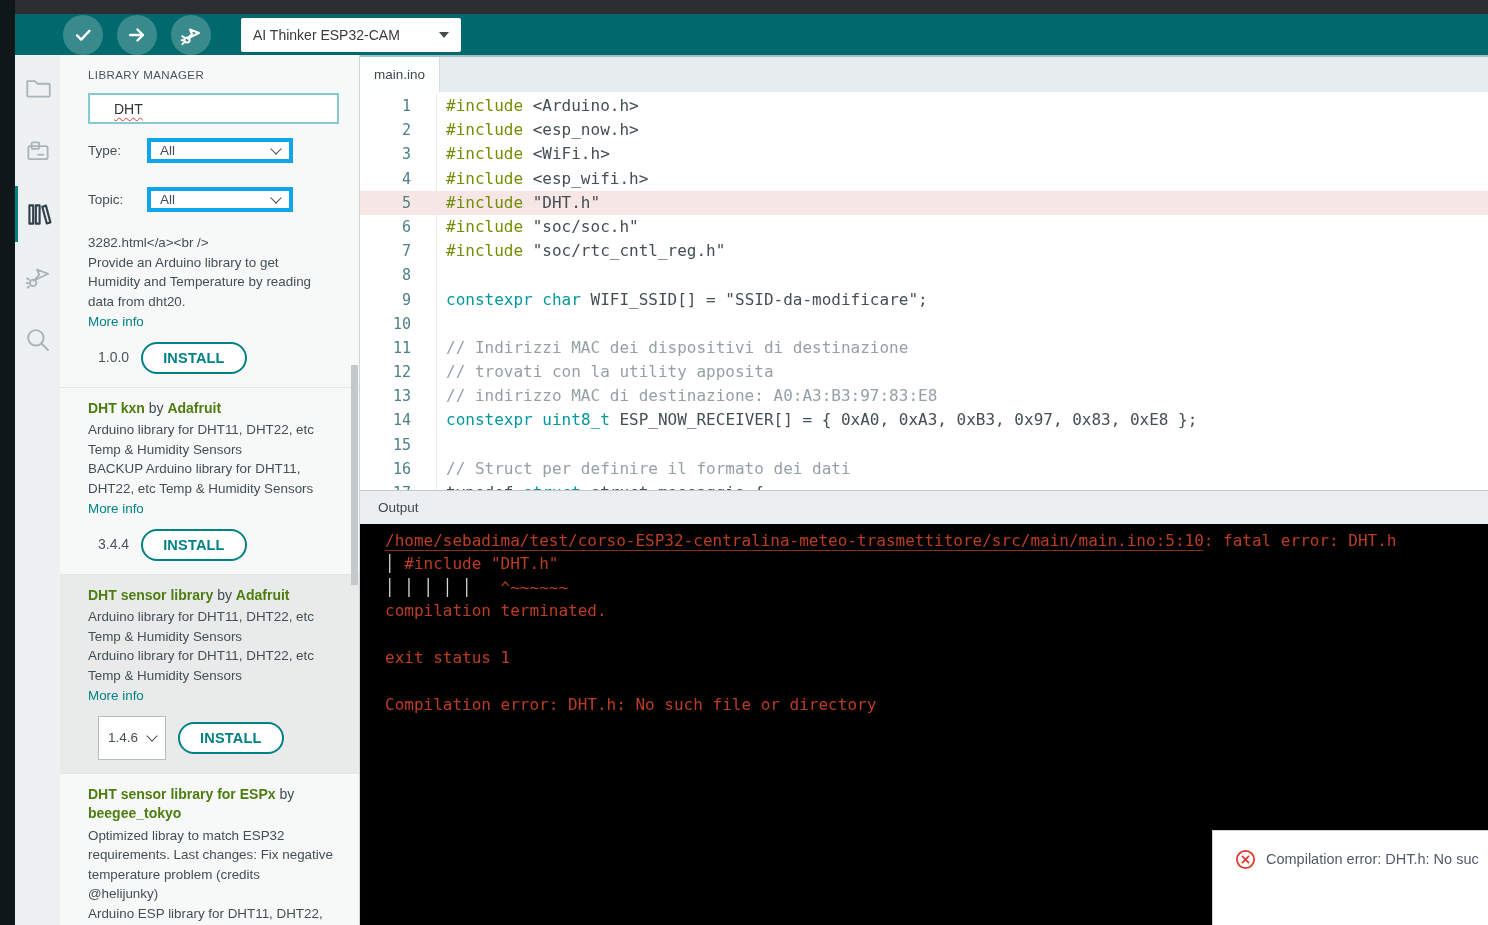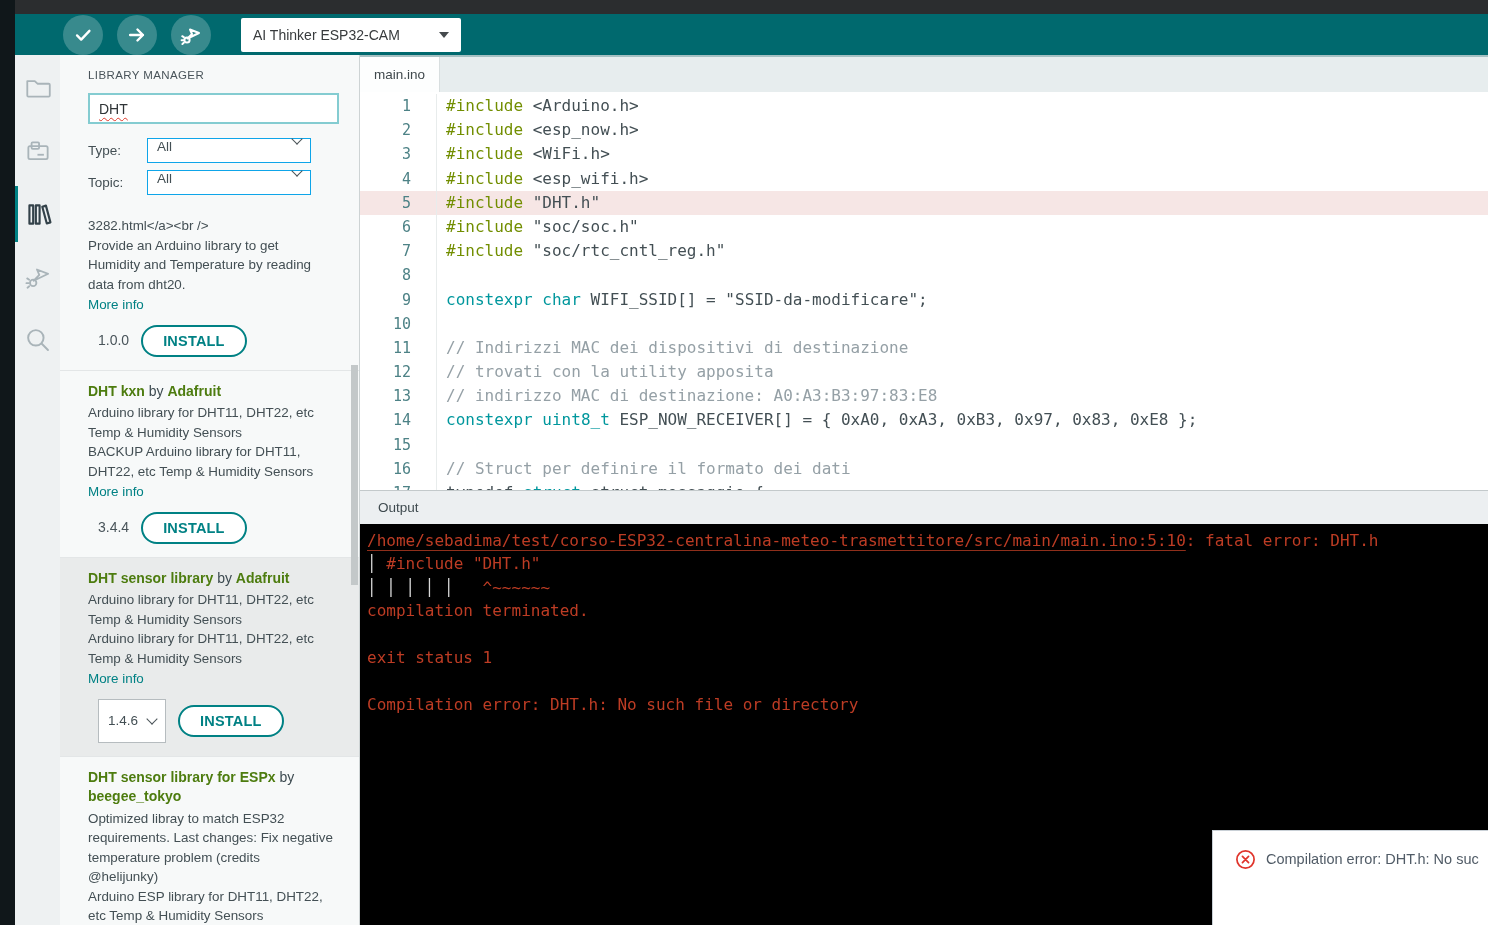--- a/index.html
+++ b/index.html
@@ -20,27 +20,27 @@
   .content{position:absolute;left:15px;top:55px;right:0;bottom:0;display:flex}
   .activity-bar{width:45px;flex:0 0 45px;background:#eef1f2;display:flex;flex-direction:column;align-items:center;
         padding-top:17px;gap:31px;position:relative}
   .act-item{width:32px;height:32px;display:flex;align-items:center;justify-content:center;cursor:pointer}
   .active-ind{position:absolute;left:0;top:131px;width:3px;height:56px;background:var(--accent,#008184)}
   
   .panel{width:300px;flex:0 0 300px;background:#f7f9f9;border-right:1px solid #cdd3d4;position:relative;
         display:flex;flex-direction:column;overflow:hidden;box-sizing:border-box}
   .panel-head{padding:14px 20px 0 28px;font-size:11.5px;color:#49545a;letter-spacing:.4px}
   .search-box{margin:12px 20px 0 28px;height:27px;border:2px solid #84ccd1;background:#fff;display:flex;
-        align-items:center;padding:0 9px;font-size:14px;color:#2f3437;cursor:text}
+        align-items:center;padding:0 24px;font-size:14px;color:#2f3437;cursor:text}
   .squiggle{text-decoration-line:underline;text-decoration-style:wavy;text-decoration-color:#e0392b;
         text-decoration-thickness:1px;text-underline-offset:3px}
-  .filters{margin:14px 20px 0 28px;display:grid;grid-template-columns:59px 1fr;row-gap:7px;
+  .filters{margin:14px 20px 0 28px;display:grid;grid-template-columns:59px 1fr;row-gap:24px;
         font-size:13.5px;color:#434f54;align-items:center}
-  .fselect{height:25px;border:1px solid #0ea5e9;background:#fff;display:flex;
-        justify-content:space-between;padding:0 9px;width:164px;box-sizing:border-box;cursor:pointer}
+  .fselect{height:25px;border:4px solid #0ea5e9;background:#fff;display:flex;align-items:center;
+        justify-content:space-between;padding:0 9px;width:146px;box-sizing:border-box;cursor:pointer}
   .chev{width:7px;height:7px;border-right:1.8px solid #4a5458;border-bottom:1.8px solid #4a5458;
         transform:rotate(45deg);margin-top:-4px}
   .entries{margin-top:10px;flex:1;overflow:hidden}
   .entry{padding:11px 26px 13px 28px;font-size:13.4px;line-height:19.5px;color:#434f54;border-top:1px solid #e3e6e7}
   .entry:first-child{border-top:none}
   .entry.hl{background:#e9ebeb}
   .entry-title{font-size:14px;margin-bottom:2px;color:#3c4a50}
   .entry-title b{color:#4d7c0f}
   .more{color:var(--accent,#008184);cursor:pointer;margin-top:1px}
   .action{display:flex;align-items:center;margin-top:10px;gap:12px;padding-left:10px}
@@ -60,21 +60,21 @@
   .code-row{display:flex;height:24.2px;line-height:24.2px;font-family:"DejaVu Sans Mono",monospace;
         font-size:16px;white-space:pre}
   .code-row.err{background:var(--errline,#f6e6e5)}
   .gutter{width:77px;flex:0 0 77px;text-align:right;padding-right:25px;box-sizing:border-box;
         color:#4d8286;border-right:1px solid #e8ecec;font-size:15px}
   .codetext{padding-left:9px}
   .pre{color:#728e00}.kw{color:#00979d}.com{color:#95a0a6}.pln{color:#434f54}
   .output-header{height:34px;flex:0 0 34px;background:#eceff1;border-top:1px solid #c3c9cb;display:flex;
         align-items:center;padding-left:18px;font-size:13.5px;color:#3f4a4f;box-sizing:border-box}
   .console{flex:1;background:#000;font-family:"DejaVu Sans Mono",monospace;font-size:16px;line-height:23.4px;
-        padding:5px 0 0 7px;overflow:hidden;white-space:pre;cursor:text}
+        padding:5px 0 0 25px;overflow:hidden;white-space:pre;cursor:text}
   .console .red{color:var(--err,#bd3c24)}
   .console .wht{color:#d8d8d8}
   .console .u{text-decoration:underline;text-decoration-color:#8f2f1b;text-underline-offset:4px}
   
   .toast{position:absolute;left:1212px;top:830px;width:430px;height:120px;background:#fff;border:1px solid #c9d0d6;
         box-shadow:0 2px 10px rgba(0,0,0,.3);padding:18px 0 0 22px;display:flex;gap:10px;align-items:flex-start;
         font-size:14.5px;color:#505b66;z-index:30;box-sizing:border-box}
   .toast span{white-space:nowrap;line-height:21px}
 </style>
 </head>

